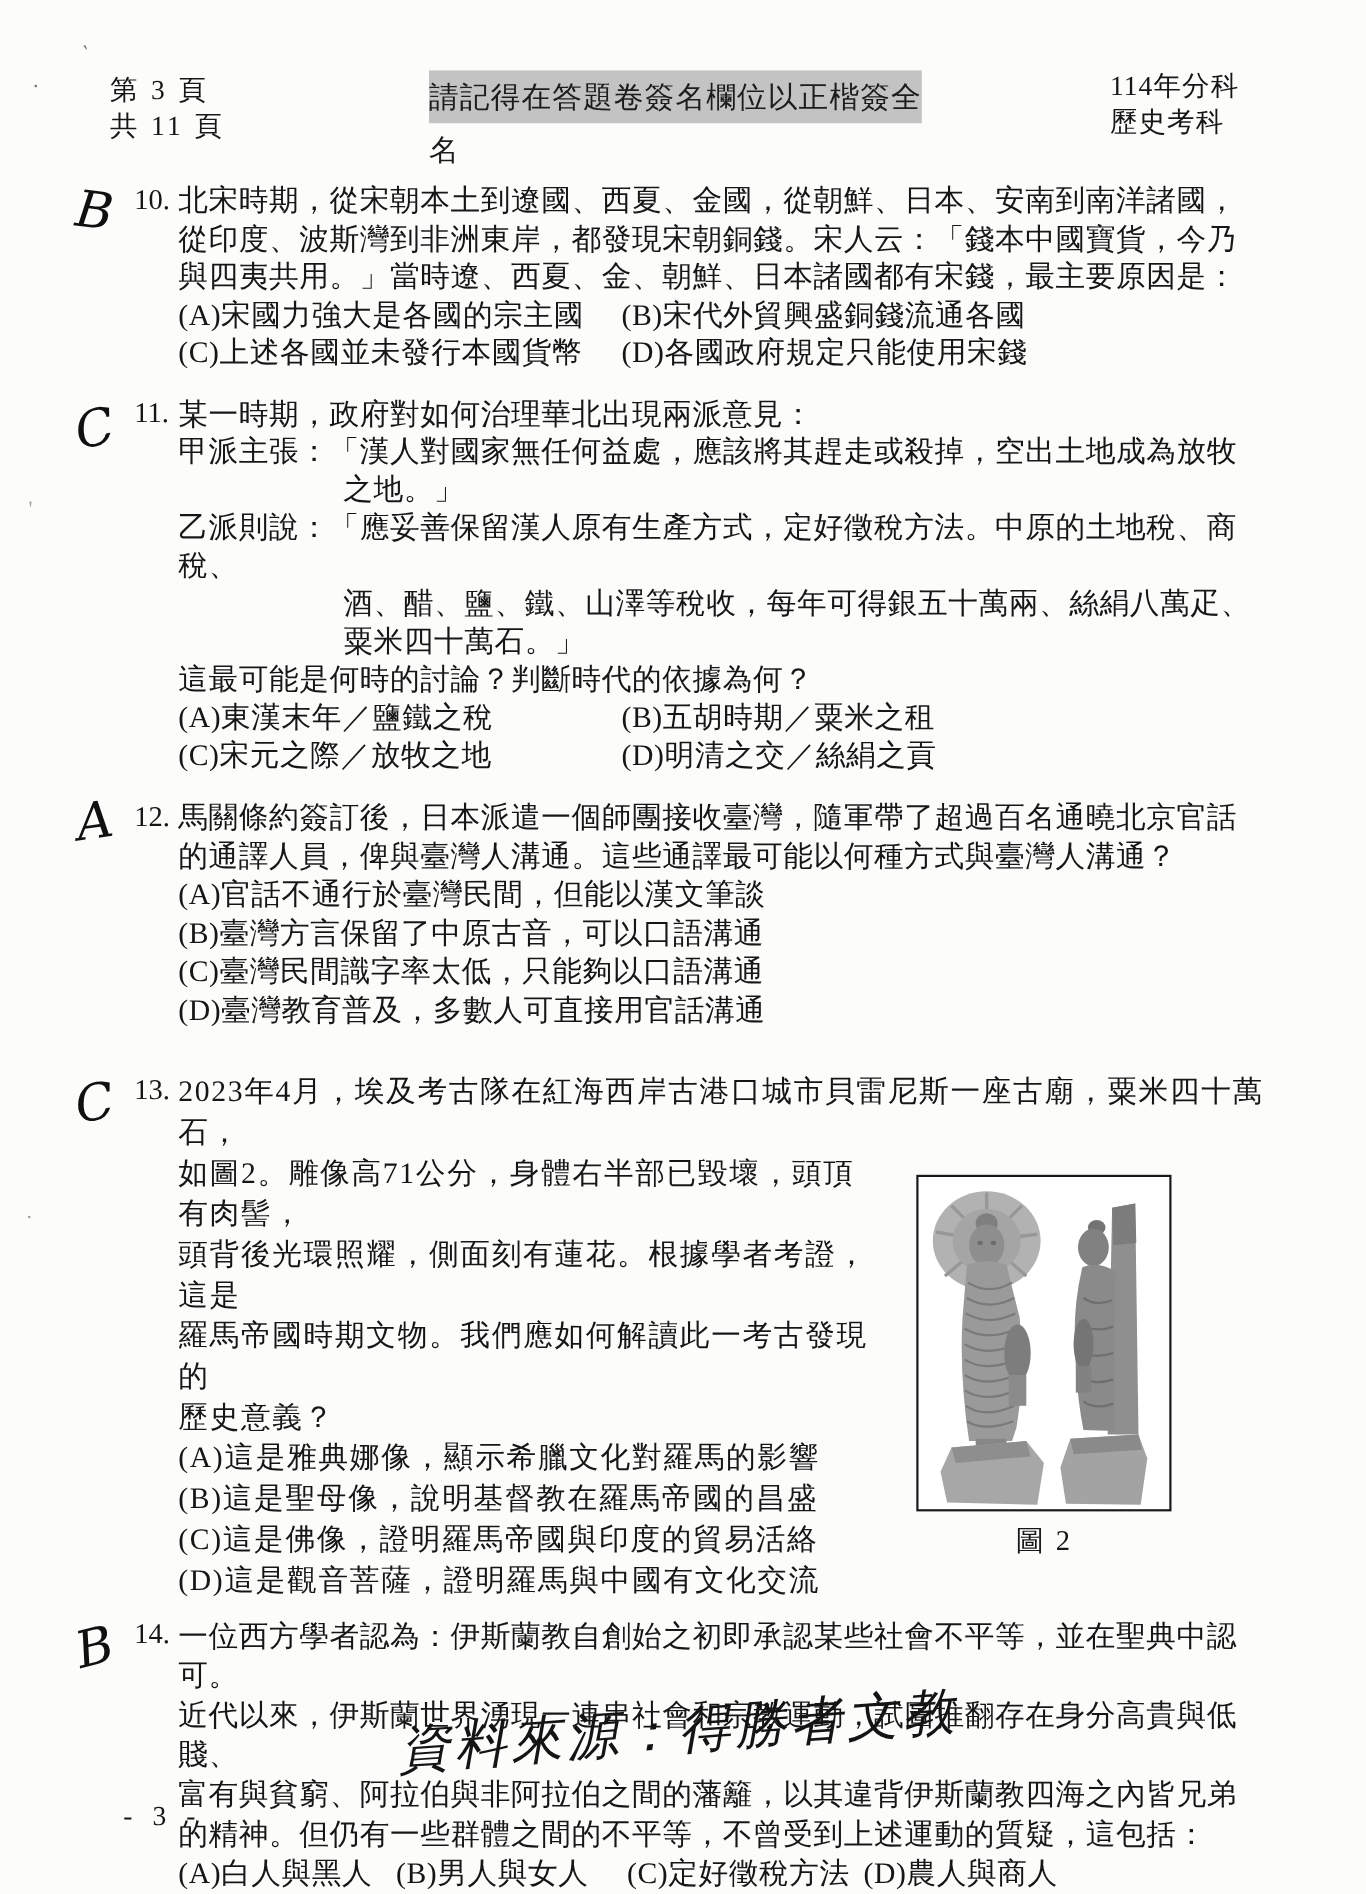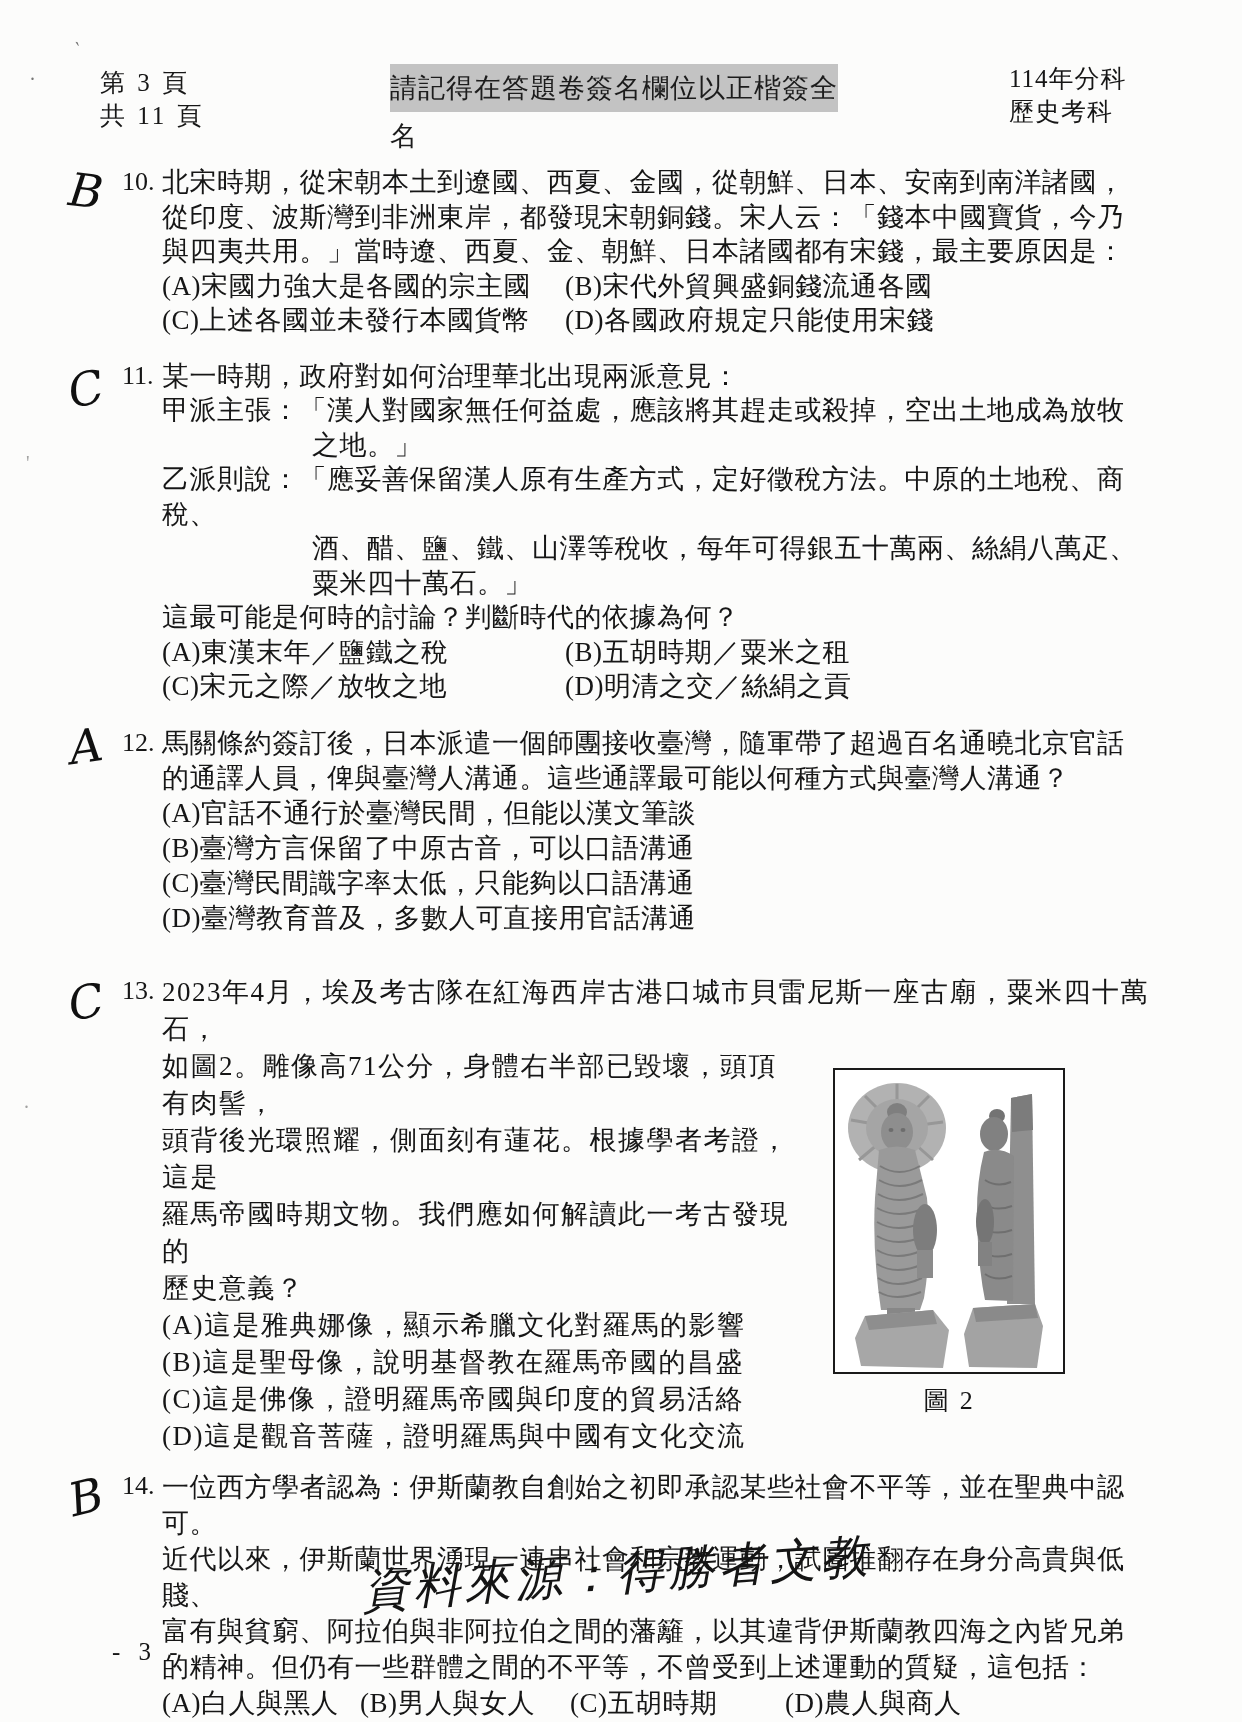--- a/index.html
+++ b/index.html
@@ -229,21 +229,21 @@
       <div class="qrow">
         <div class="qnum">14.</div>
         <div class="qbody fs">
           <div>一位西方學者認為：伊斯蘭教自創始之初即承認某些社會不平等，並在聖典中認可。</div>
           <div>近代以來，伊斯蘭世界湧現一連串社會和宗教運動，試圖推翻存在身分高貴與低賤、</div>
           <div>富有與貧窮、阿拉伯與非阿拉伯之間的藩籬，以其違背伊斯蘭教四海之內皆兄弟</div>
           <div>的精神。但仍有一些群體之間的不平等，不曾受到上述運動的質疑，這包括：</div>
           <div class="opts4">
             <div>(A)白人與黑人</div>
             <div>(B)男人與女人</div>
-            <div>(C)五胡時期</div>
+            <div>(C)定好徵稅方法</div>
             <div>(D)農人與商人</div>
           </div>
         </div>
       </div>
     </div>
 
   </div>
 
   <div class="src-note">資料來源：得勝者文教</div>
   <div class="page-num">- 3 -</div>

